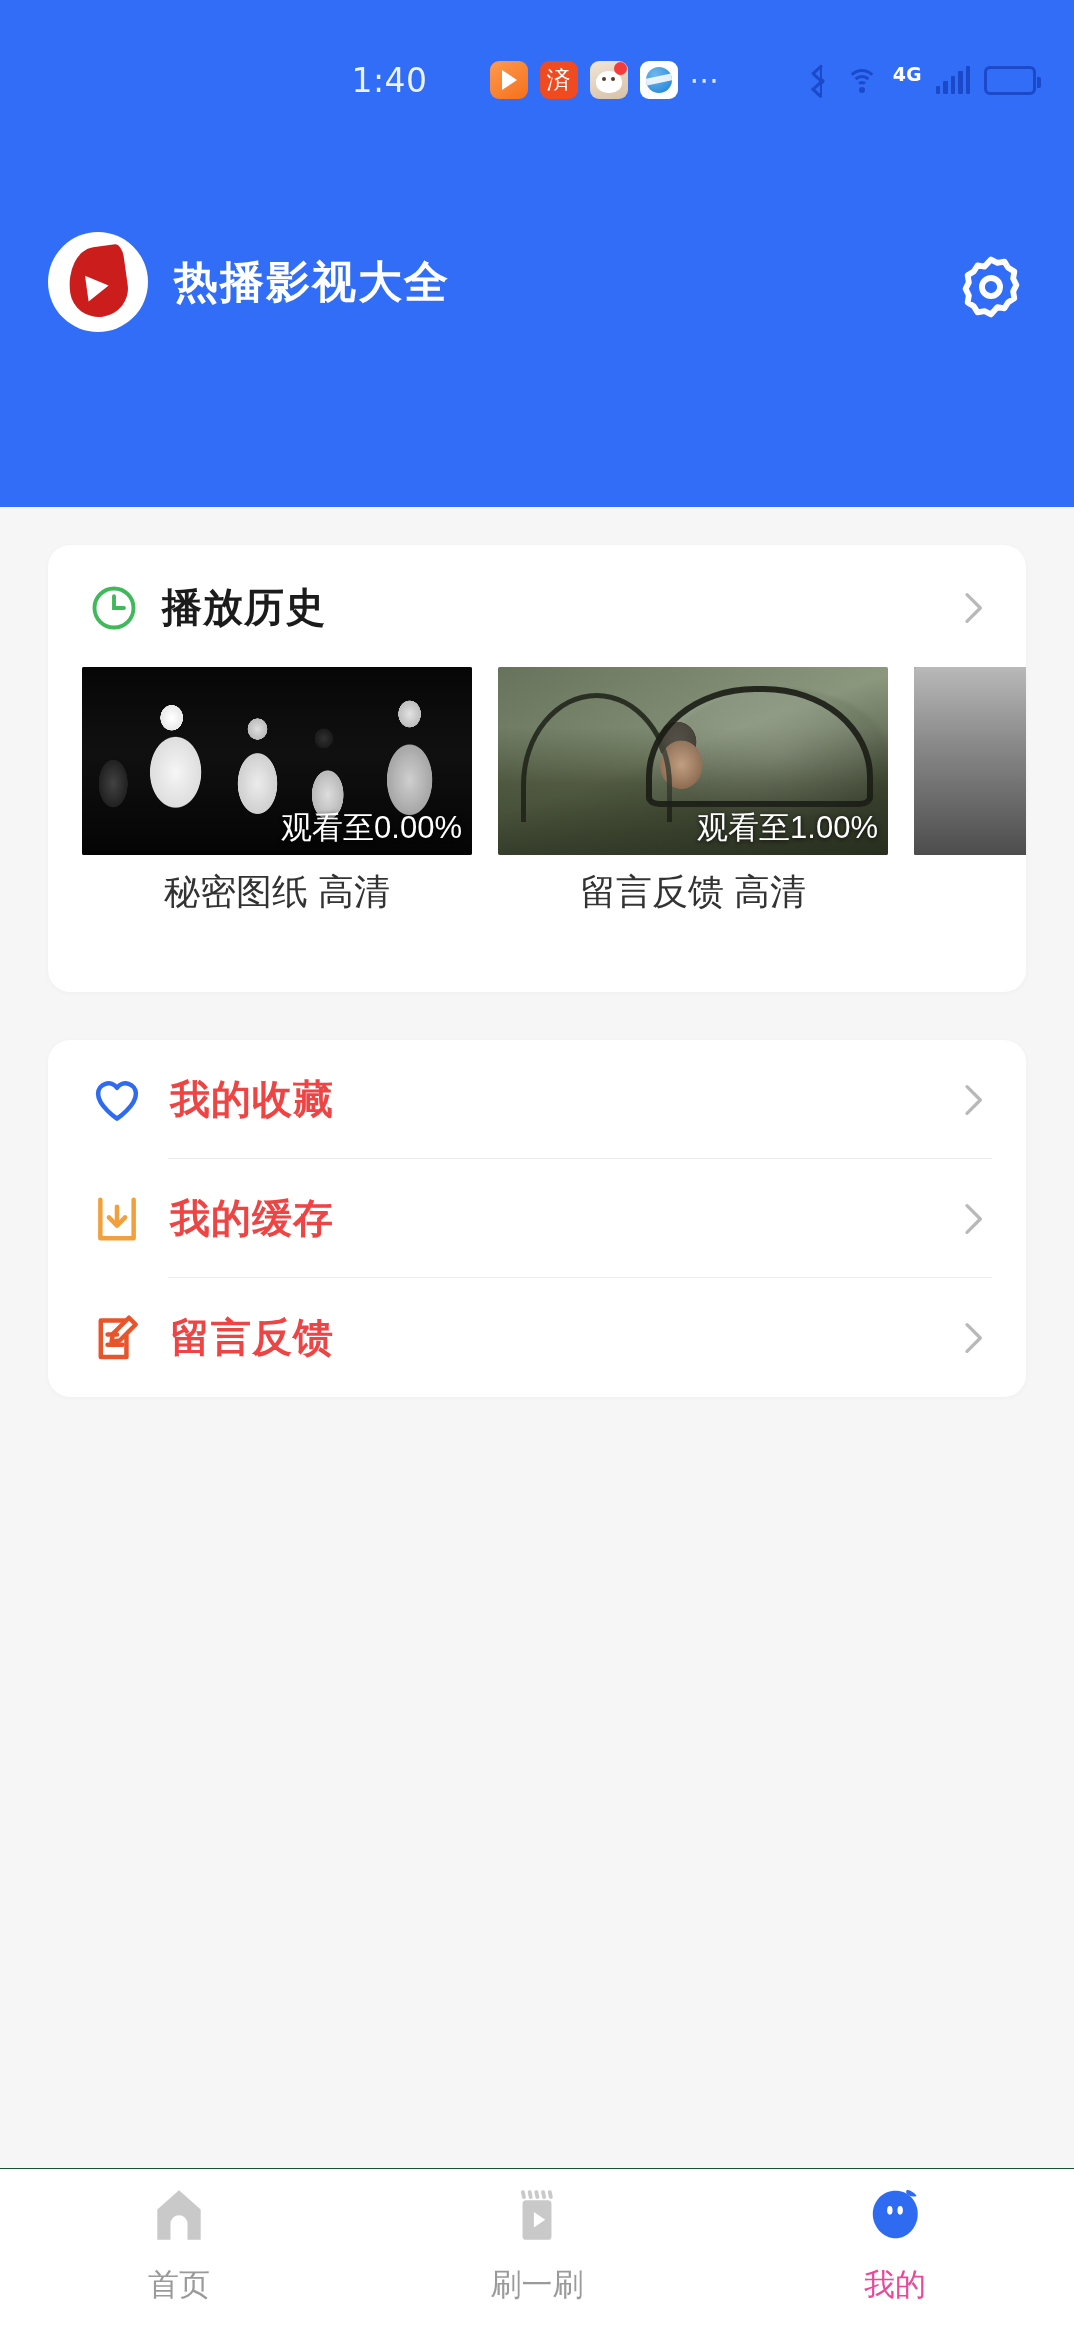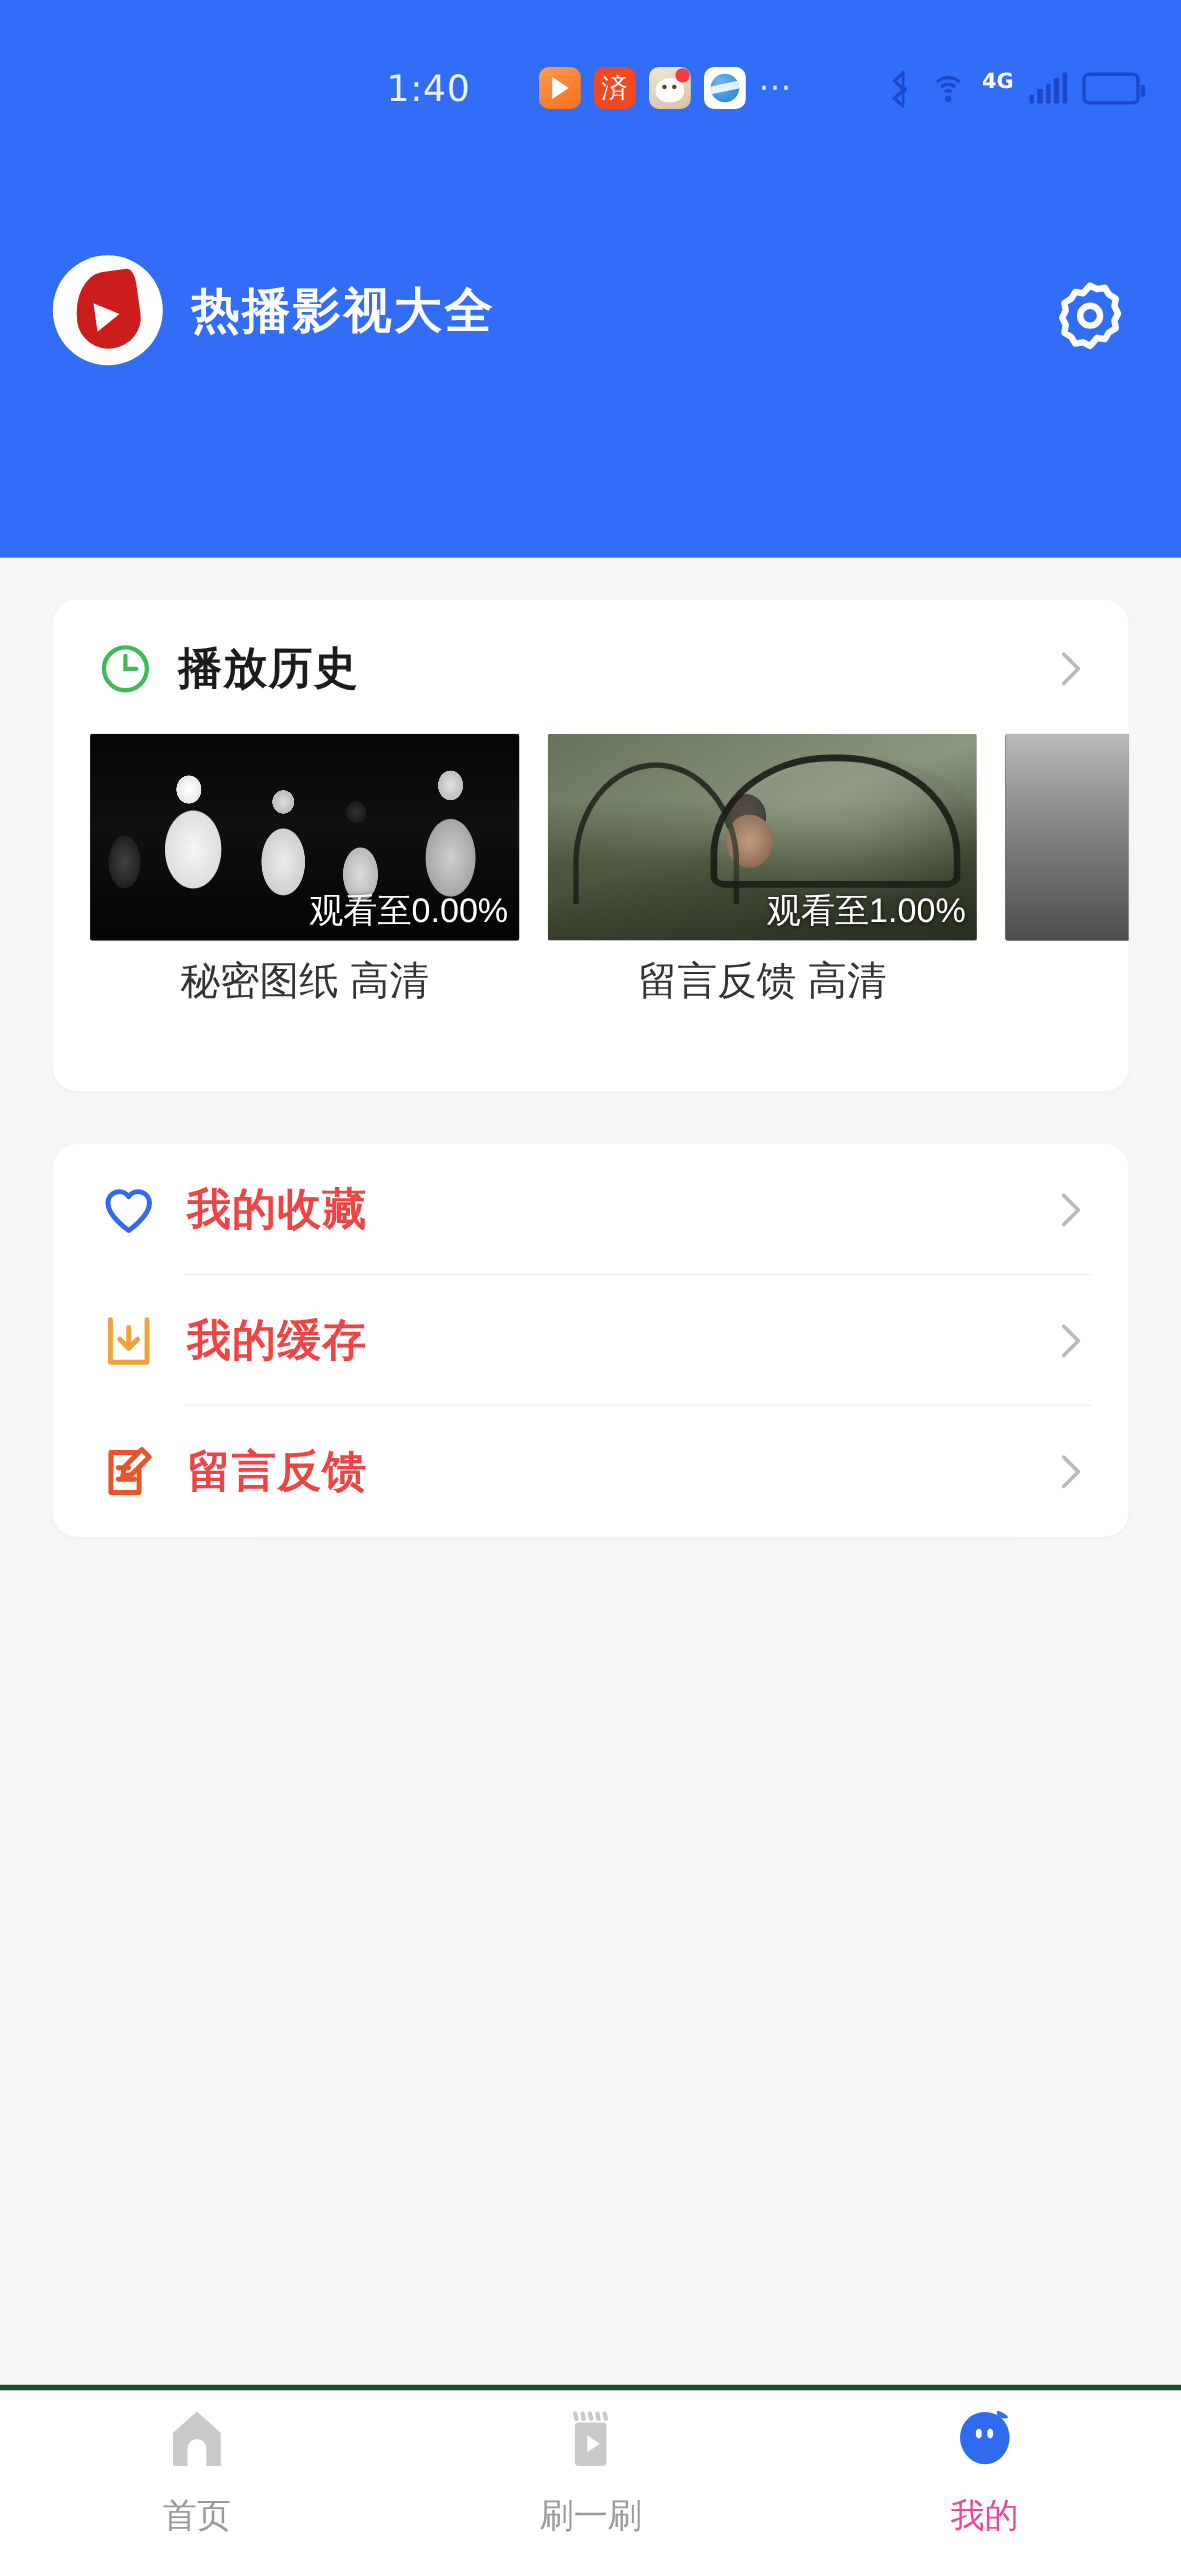--- a/index.html
+++ b/index.html
@@ -192,21 +192,21 @@
   }
   .menu-ico{ margin-left:42px; width:54px; height:54px; display:block; }
   .menu-label{ margin-left:26px; font-size:40px; font-weight:700; color:#ef4444; letter-spacing:1px; }
   .divider{
     position:absolute; left:120px; right:34px; bottom:0; height:1px; background:#ededed;
   }
 
   
   .tabbar{
     position:absolute; left:0; bottom:0; width:1074px; height:166px; background:#fff;
-    border-top:5px solid #14532d; display:flex;
+    border-top:1px solid #14532d; display:flex;
   }
   .tab{ flex:1; display:flex; flex-direction:column; align-items:center; justify-content:center; gap:18px; padding-bottom:14px; }
   .tab .ti{ width:62px; height:62px; display:block; }
   .tab .tl{ font-size:31px; color:#9a9a9a; }
   .tab.active .tl{ color:#ec4899; }
 </style>
 </head>
 <body>
 
 <div id="app">

